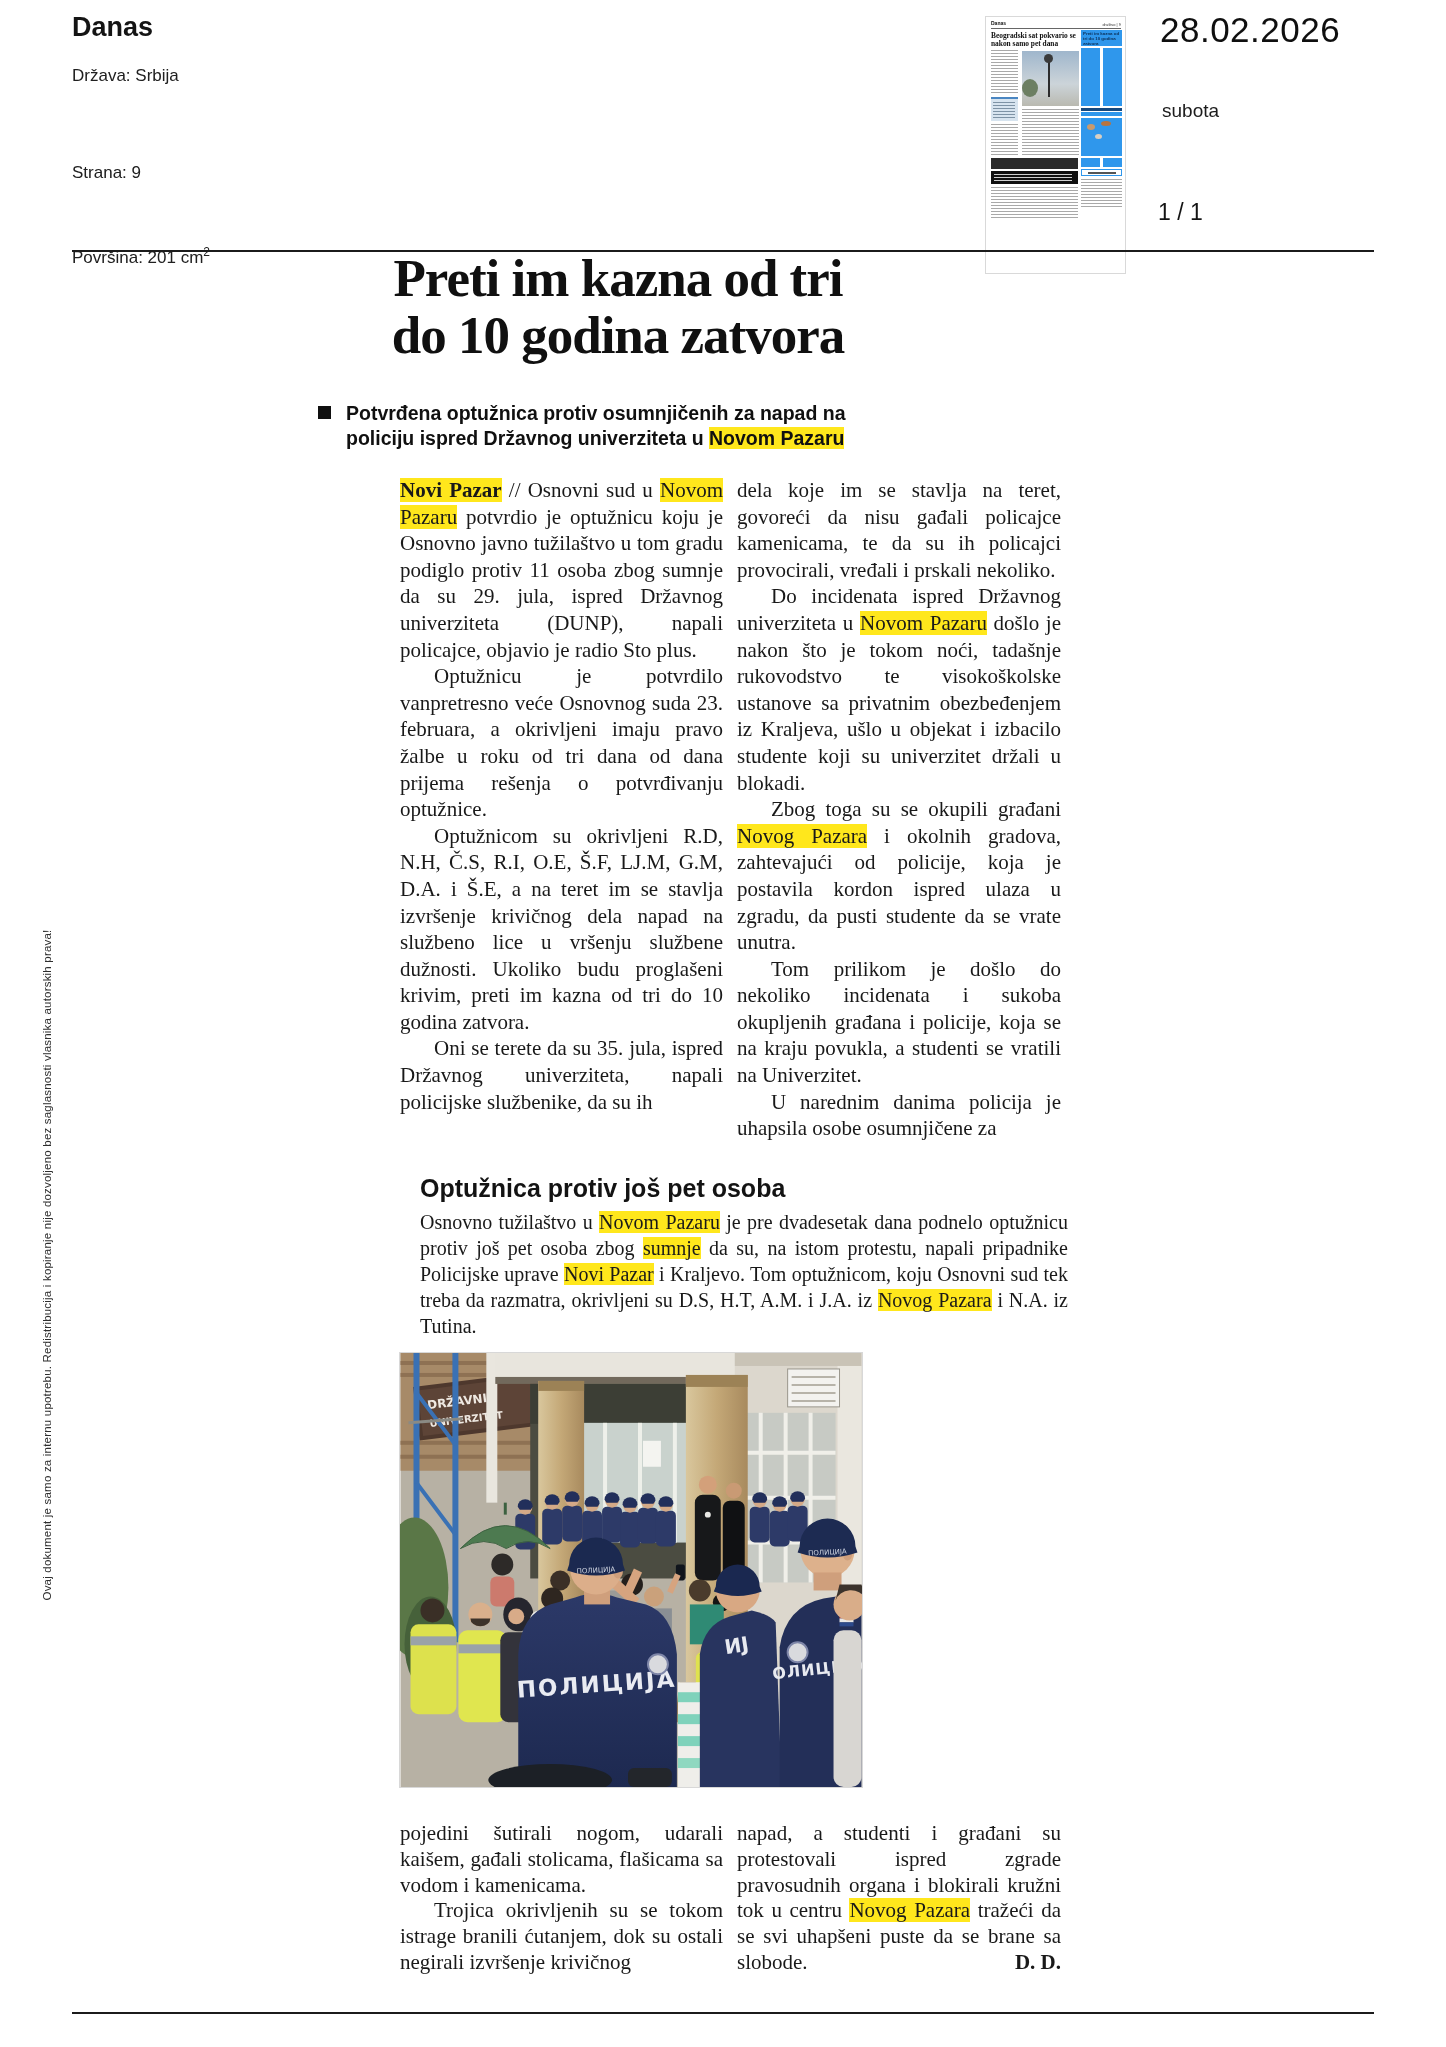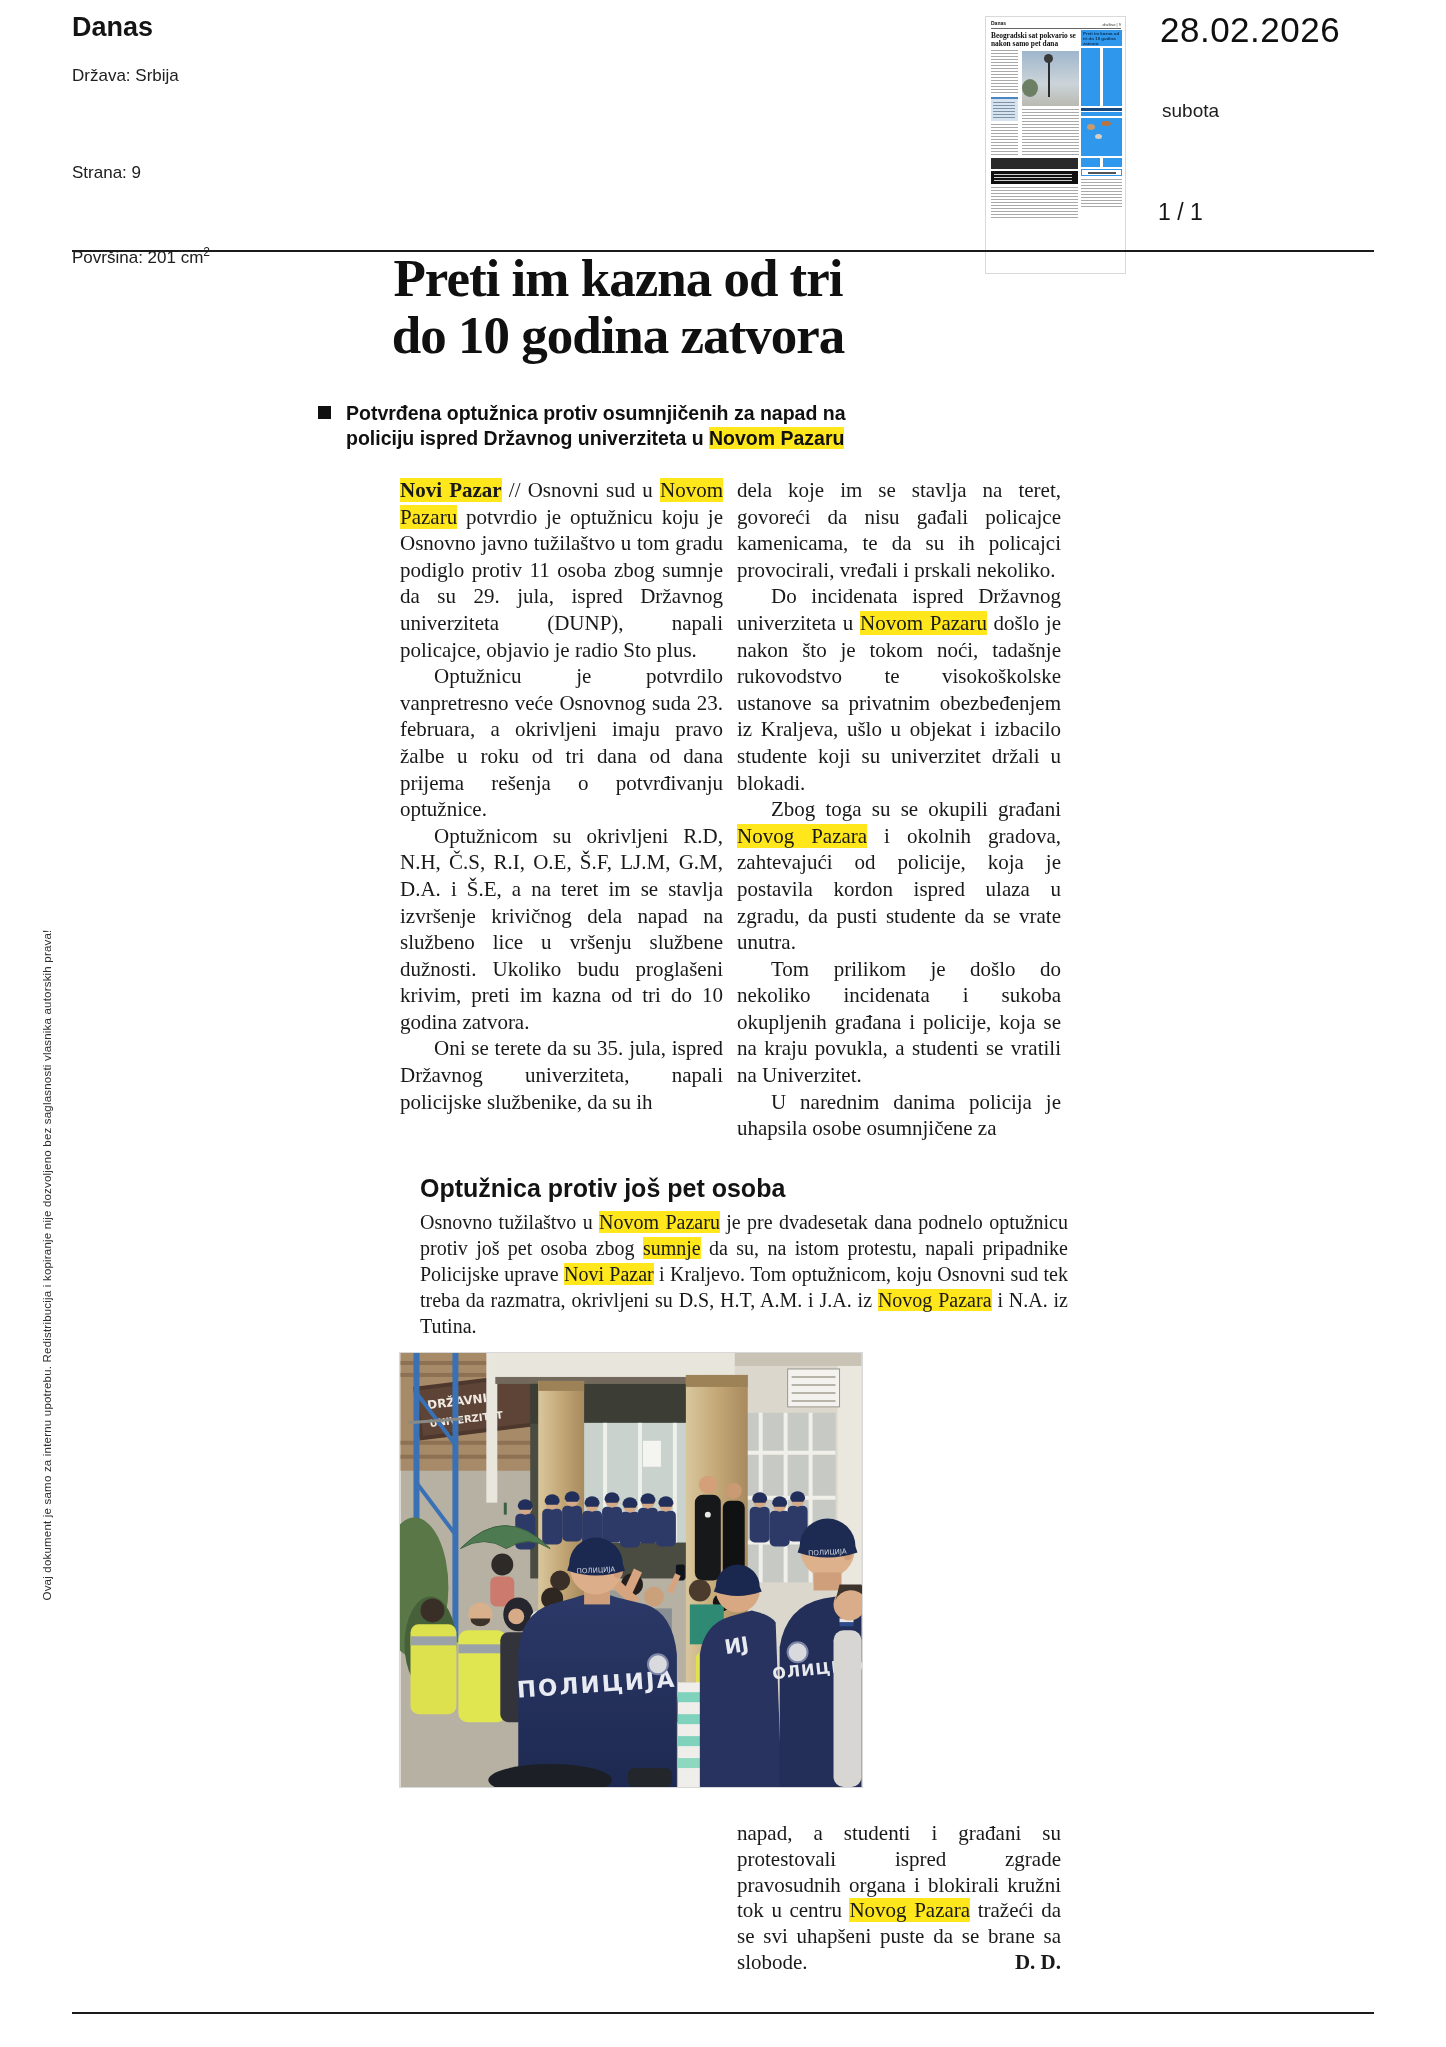--- a/index.html
+++ b/index.html
@@ -381,20 +381,24 @@
         <rect x="434" y="278" width="28" height="157" rx="10" fill="#d8d6d2"></rect>
         <circle cx="450" cy="252" r="16" fill="#d9ad89"></circle>
         <path d="M436,248 a16 14 0 0 1 30 -2 l-4 -14 h-22 z" fill="#3c332c"></path>
       </g>
 
       <ellipse cx="150" cy="428" rx="62" ry="16" fill="#1c2026"></ellipse>
       <rect x="228" y="416" width="44" height="19" rx="6" fill="#23262b"></rect>
     </svg>
   </div>
 
+  <div class="abs bodytext bcol1">
+    <p><span>pojedini šutirali nogom, udarali kaišem, gađali stolicama, flašicama sa vodom i kamenicama.</span></p>
+    <p class="ind"><span>Trojica okrivljenih su se tokom istrage branili ćutanjem, dok su ostali negirali izvršenje krivičnog</span></p>
+  </div>
   <div class="abs bodytext bcol2">
     <p><span><span>napad, a studenti i građani su protestovali ispred zgrade pravosudnih organa i blokirali kružni tok u centru </span><span class="hl">Novog Pazara</span><span> tražeći da se svi uhapšeni puste da se brane sa slobode.</span></span><span class="sig">D. D.</span></p>
   </div>
 
   <div class="abs rule bottom"></div>
 
   <div class="abs vtext">Ovaj dokument je samo za internu upotrebu. Redistribucija i kopiranje nije dozvoljeno bez saglasnosti vlasnika autorskih prava!</div>
 
 </div>
 

